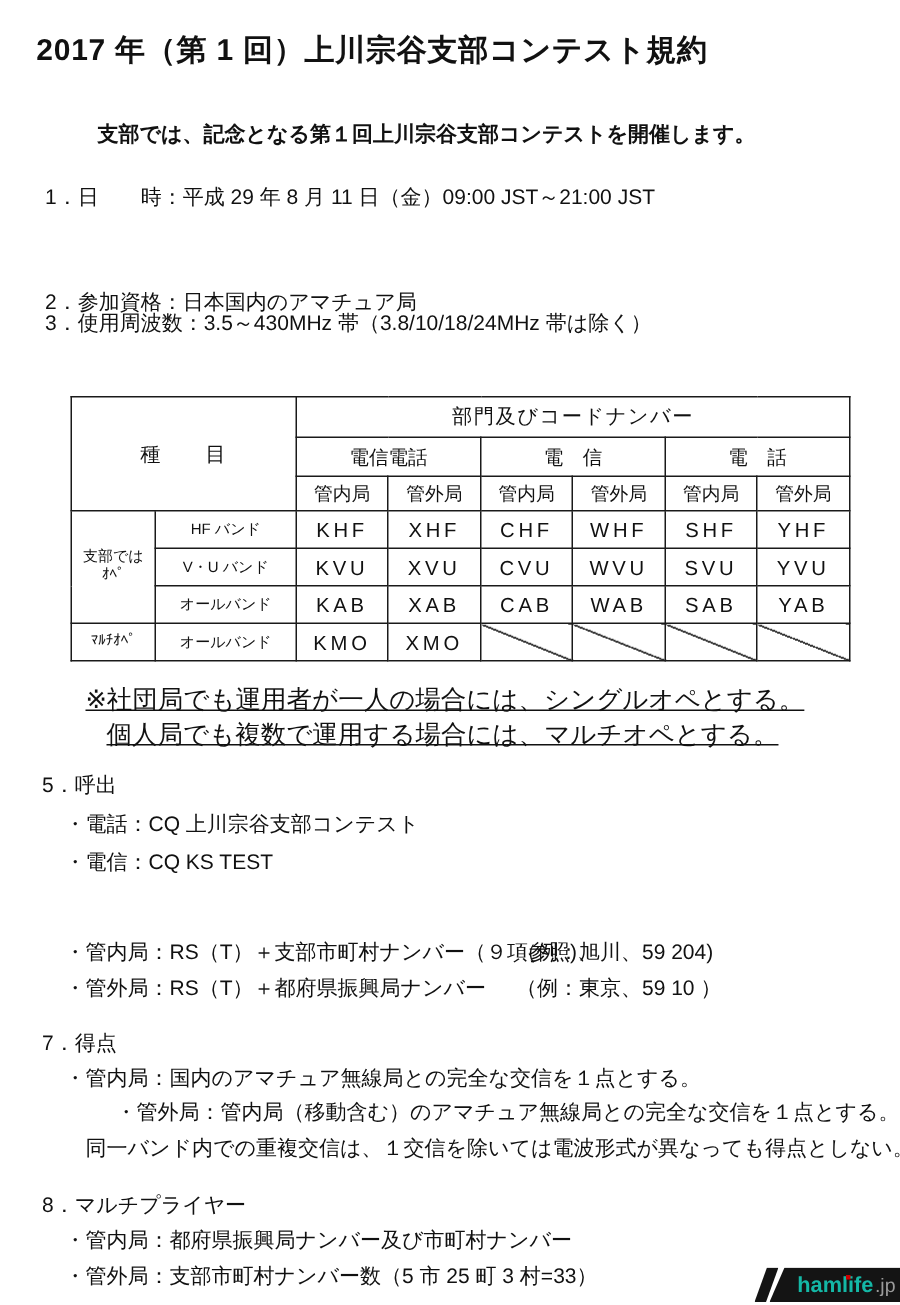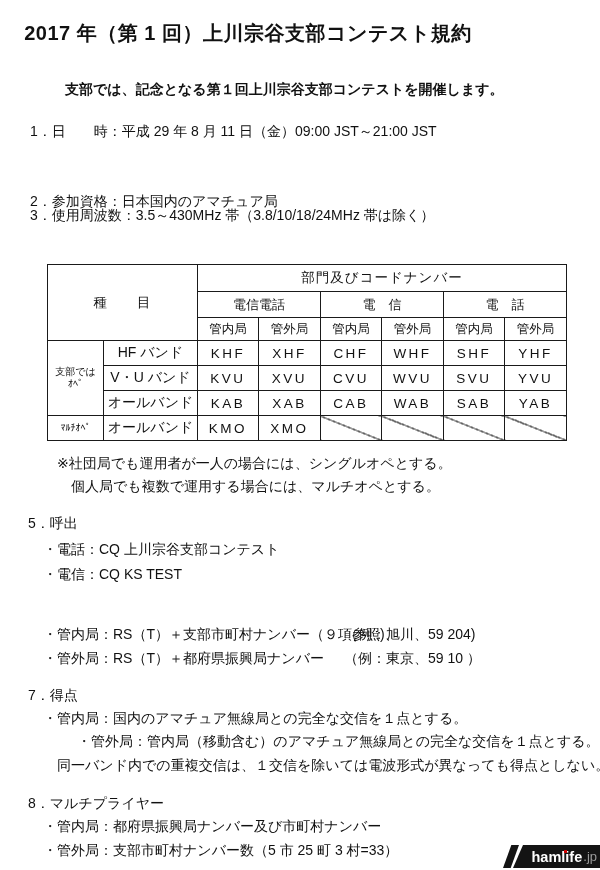--- a/index.html
+++ b/index.html
@@ -27,28 +27,28 @@
   }
   table.codes td {
     border:1px solid #1a1a1a; text-align:center; vertical-align:middle;
     padding:0; overflow:hidden;
   }
   tr.h1 td { height:27px; font-size:13.5px; letter-spacing:1px; }
   tr.h2 td { height:26px; }
   tr.h3 td { height:23px; font-size:12.5px; }
   tr.dr td { height:25px; }
   td.cat { font-size:10px; line-height:1.2; }
-  td.band { font-size:14px;margin-top:12px; }
+  td.band { font-size:10px;margin-top:12px; }
   td.code { font-size:13.5px; letter-spacing:2.5px; }
   td.diag {
     background-image:linear-gradient(to top right,
       transparent calc(50% - 0.6px), #333 calc(50% - 0.6px),
       #333 calc(50% + 0.6px), transparent calc(50% + 0.6px));
   }
-  .tnote { font-size:14px; }
+  .tnote { font-size:17px;text-decoration:underline; }
   .n1 { top:455px; left:57px; }
   .n2 { top:478px; left:71px; }
 
   .sec-head { left:28px; font-size:14px; }
   .sec-line { left:43px; font-size:14px; }
   .s5h { top:515px; } .s5a { top:541px; } .s5b { top:566px; }
   .s6h { top:602px; } .s6a { top:626px; } .s6b { top:650px; }
   .ex  { left:344px; font-size:14px; }
   .s7h { top:687px; } .s7a { top:710px; } .s7b { top:733px;margin-left:34px; }
   .s7c { top:757px; left:57px; }
@@ -61,21 +61,21 @@
     background:#141414;
     clip-path:polygon(52% 0, 100% 0, 48% 100%, 0 100%);
   }
   .logo-main {
     position:absolute; left:15px; right:0; top:0; bottom:0;
     background:#141414;
     clip-path:polygon(10px 0, 100% 0, 100% 100%, 0 100%);
     display:flex; align-items:center; justify-content:flex-end;
     padding-right:3px;
   }
-  .logo-text { color:#ffffff; font-weight:bold; font-size:14.5px; letter-spacing:0; }
+  .logo-text { color:#14b8a6; font-weight:bold; font-size:14.5px; letter-spacing:0; }
   .logo-suffix { color:#9a9a9a; font-size:13px; margin-left:1px; }
   .logo-dot {
     position:absolute; right:33px; top:4.5px; width:3px; height:3px;
     background:#cc0000;
   }
 </style>
 </head>
 <body>
 
 <div class="page">

